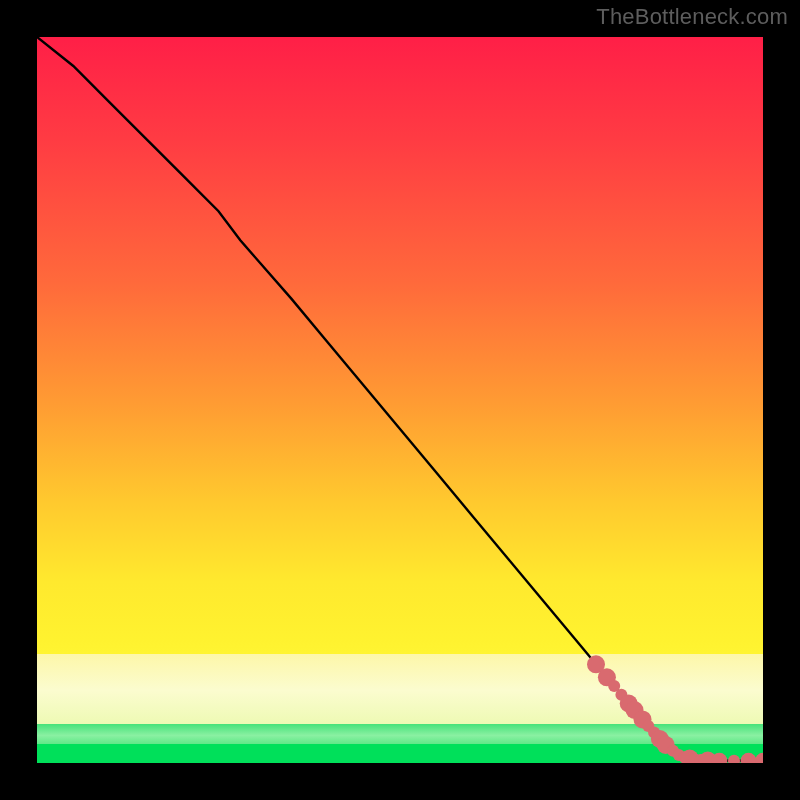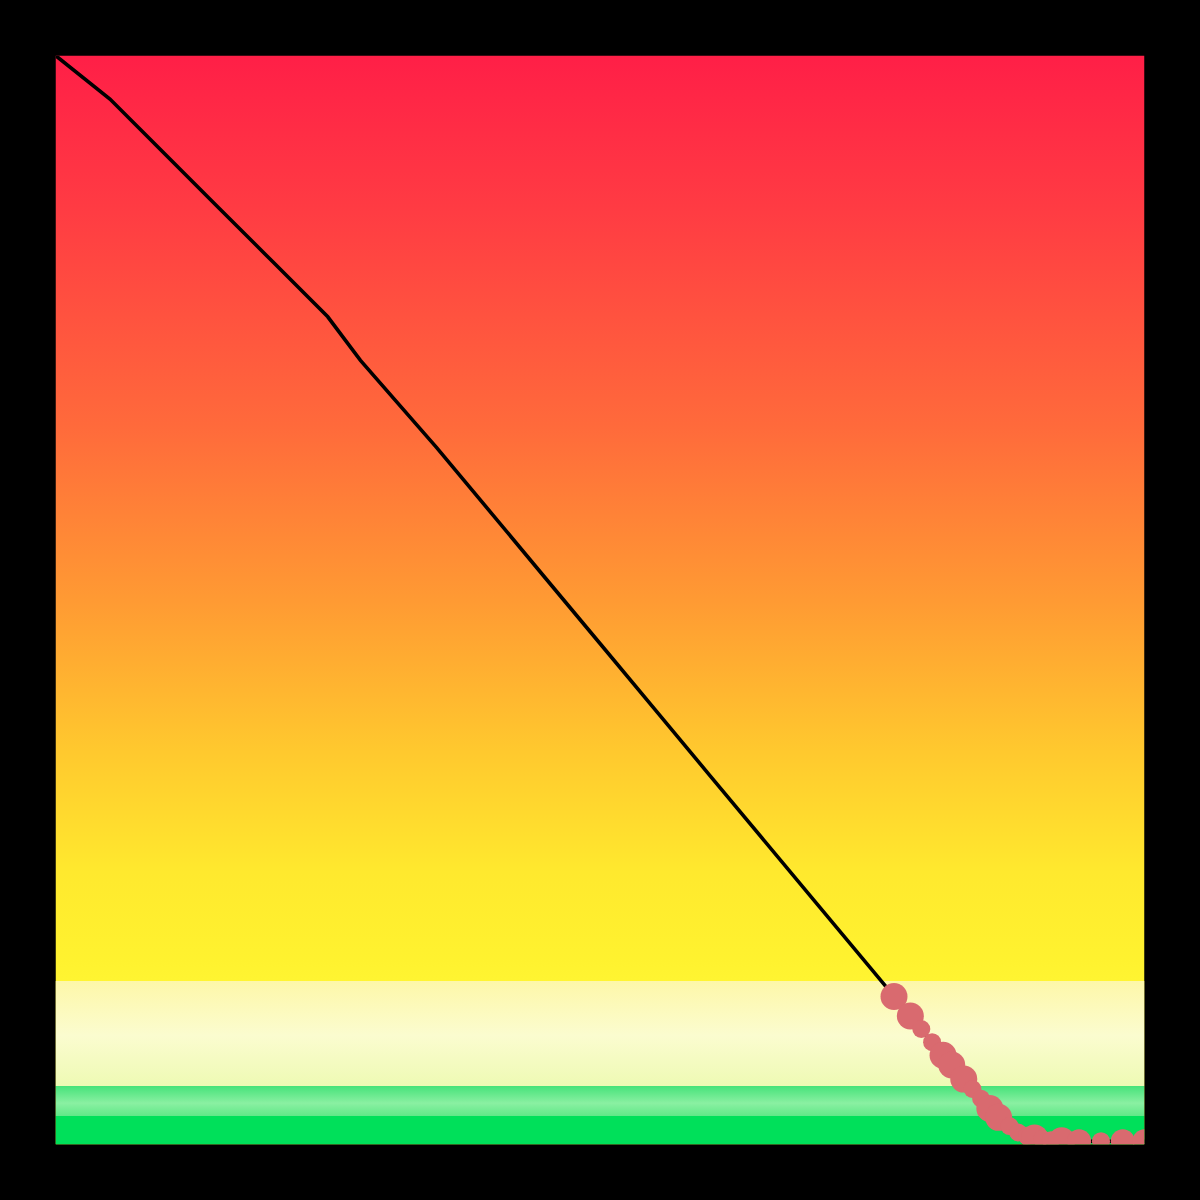--- a/index.html
+++ b/index.html
@@ -80,20 +80,21 @@
     width: 726px;
     height: 726px;
     z-index: 10;
   }
 </style>
 </head>
 <body>
 
 <div class="frame">
 
+  <div class="watermark">TheBottleneck.com</div>
 
   <div class="plot-area">
     <div class="gradient"></div>
     <svg class="overlay" viewBox="0 0 726 726" preserveAspectRatio="none">
       <path id="curve-path" fill="none" stroke="#000000" stroke-width="2.4" stroke-linecap="round" d="M0.0 0.0 L36.3 29.0 L72.6 65.3 L108.9 101.6 L145.2 137.9 L181.5 174.2 L203.3 203.3 L254.1 261.4 L290.4 304.9 L326.7 348.5 L363.0 392.0 L399.3 435.6 L435.6 479.2 L471.9 522.7 L508.2 566.3 L544.5 609.8 L580.8 653.4 L602.6 682.4 L617.1 697.0 L631.6 711.5 L646.1 718.7 L653.4 721.6 L667.9 723.1 L682.4 723.8 L697.0 723.8 L711.5 723.8 L726.0 723.8"></path>
       <g id="points">
           <circle cx="559.0" cy="627.3" r="9" fill="#d96a6f" stroke="#b24e53" stroke-width="0"></circle>
           <circle cx="569.9" cy="640.3" r="9" fill="#d96a6f" stroke="#b24e53" stroke-width="0"></circle>
           <circle cx="577.2" cy="649.0" r="6" fill="#d96a6f" stroke="#b24e53" stroke-width="0"></circle>
           <circle cx="584.4" cy="657.8" r="6" fill="#d96a6f" stroke="#b24e53" stroke-width="0"></circle>

